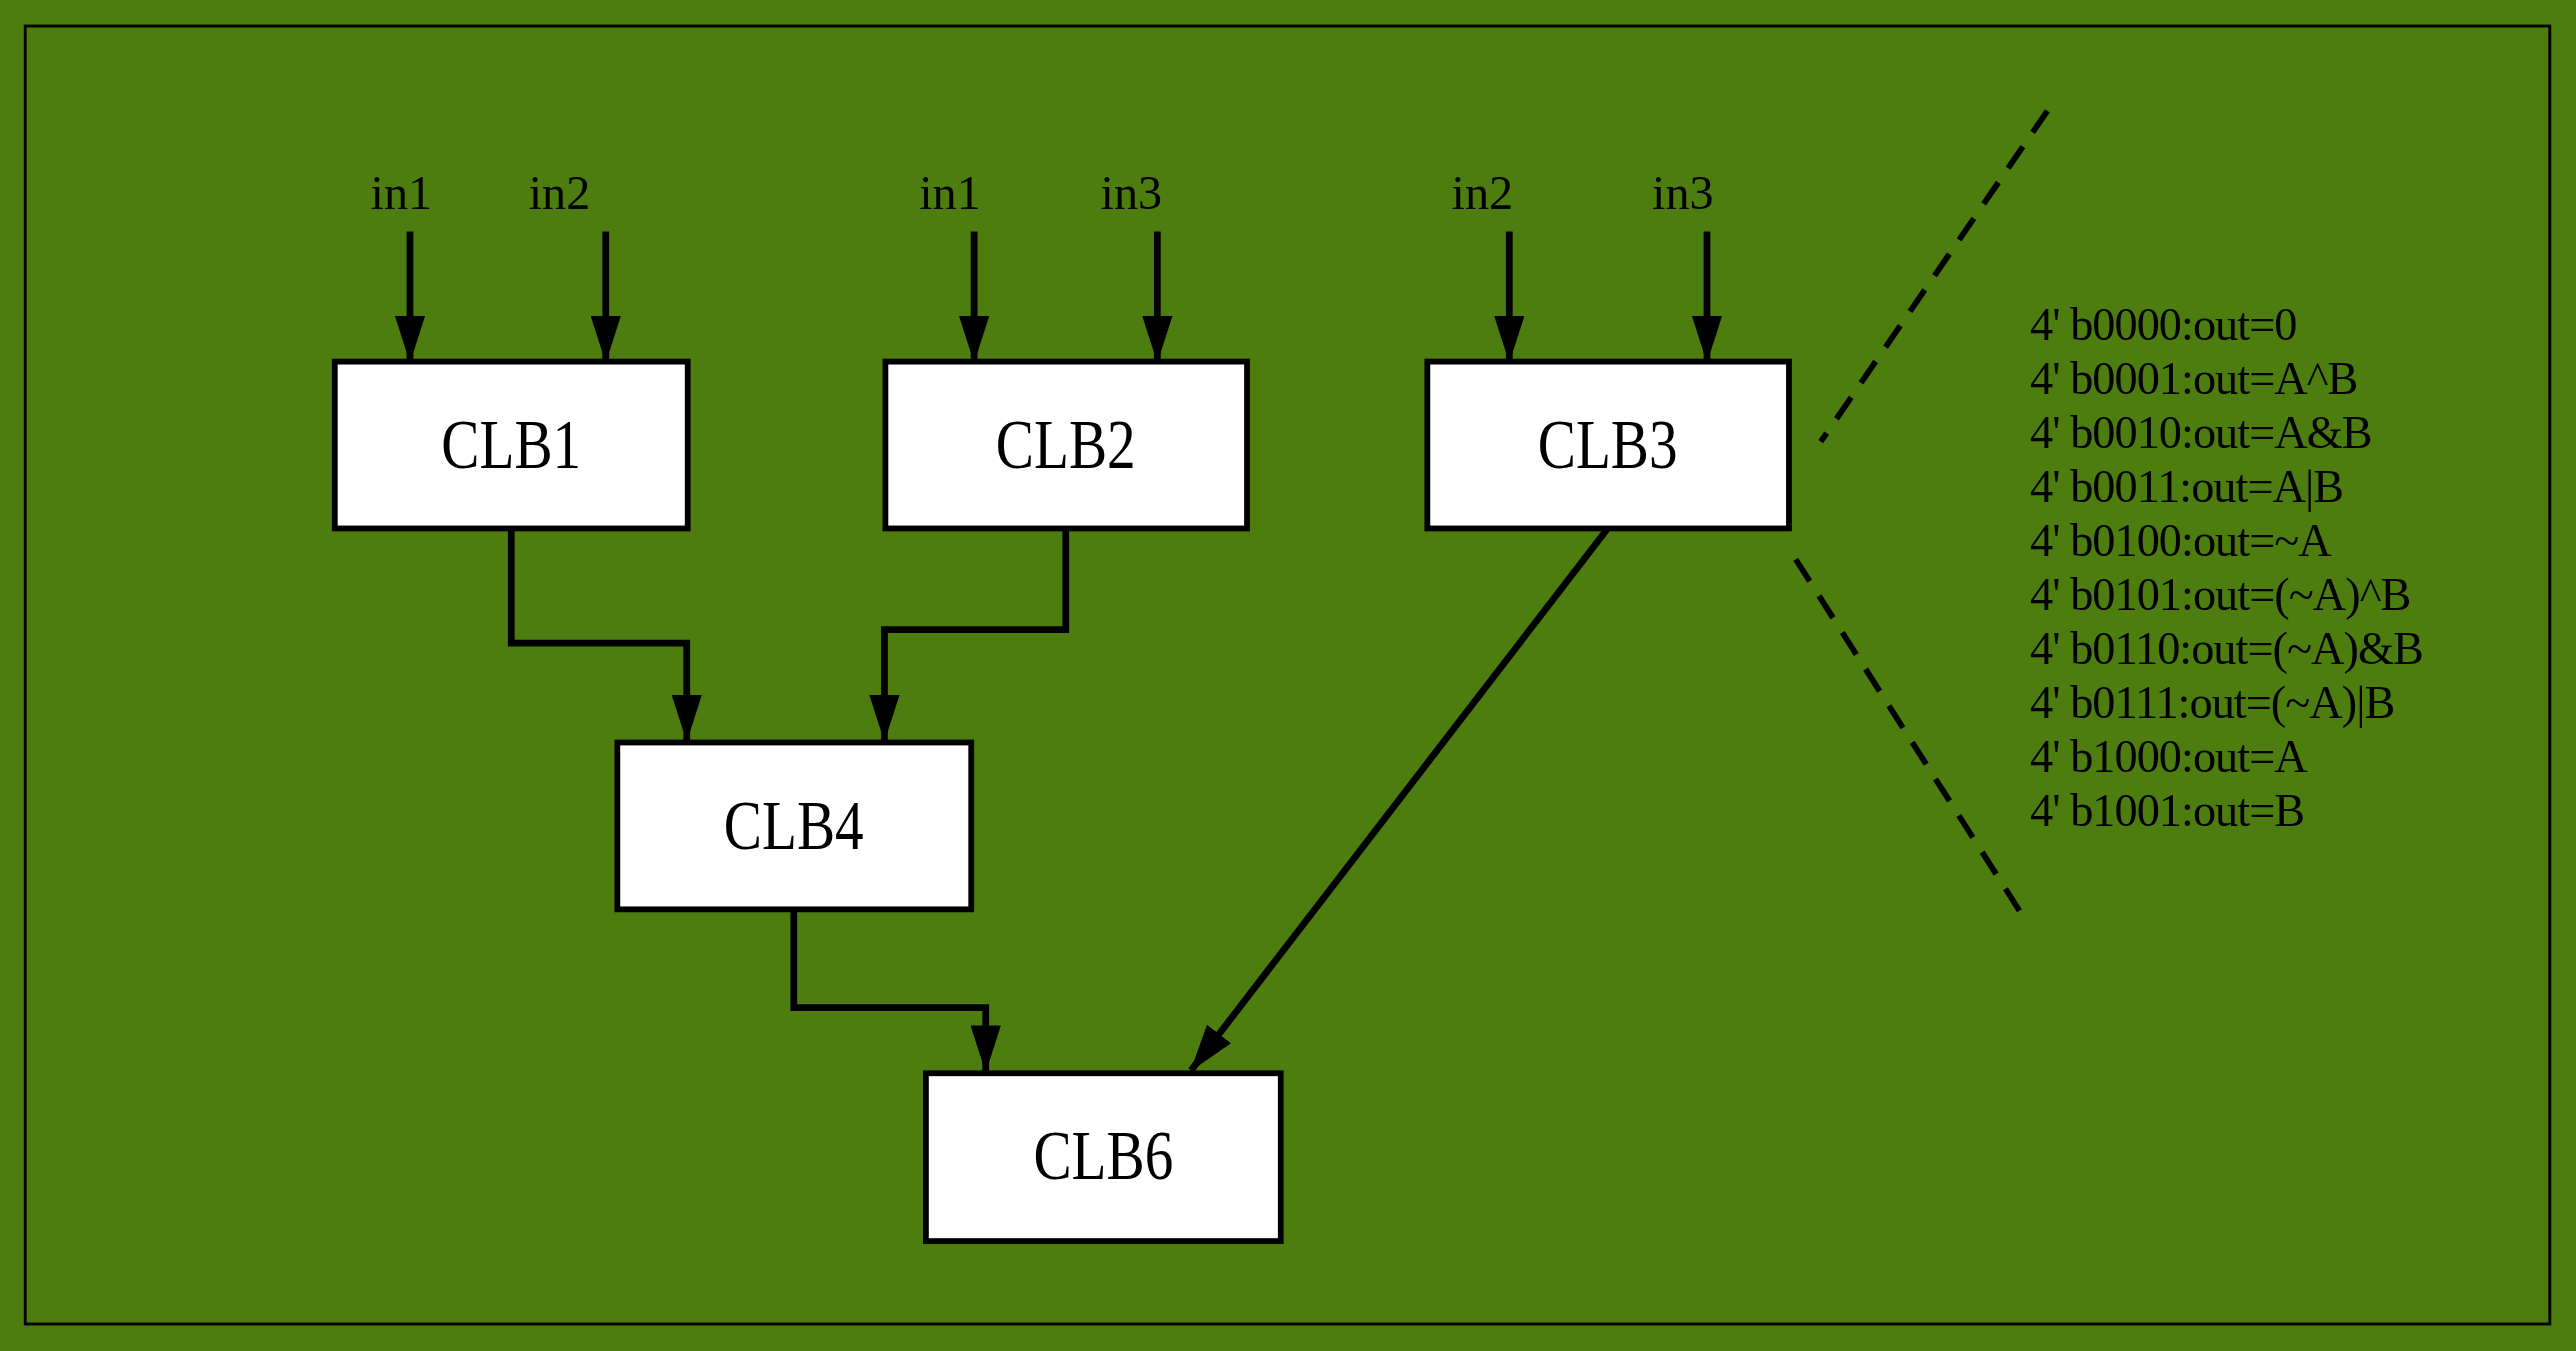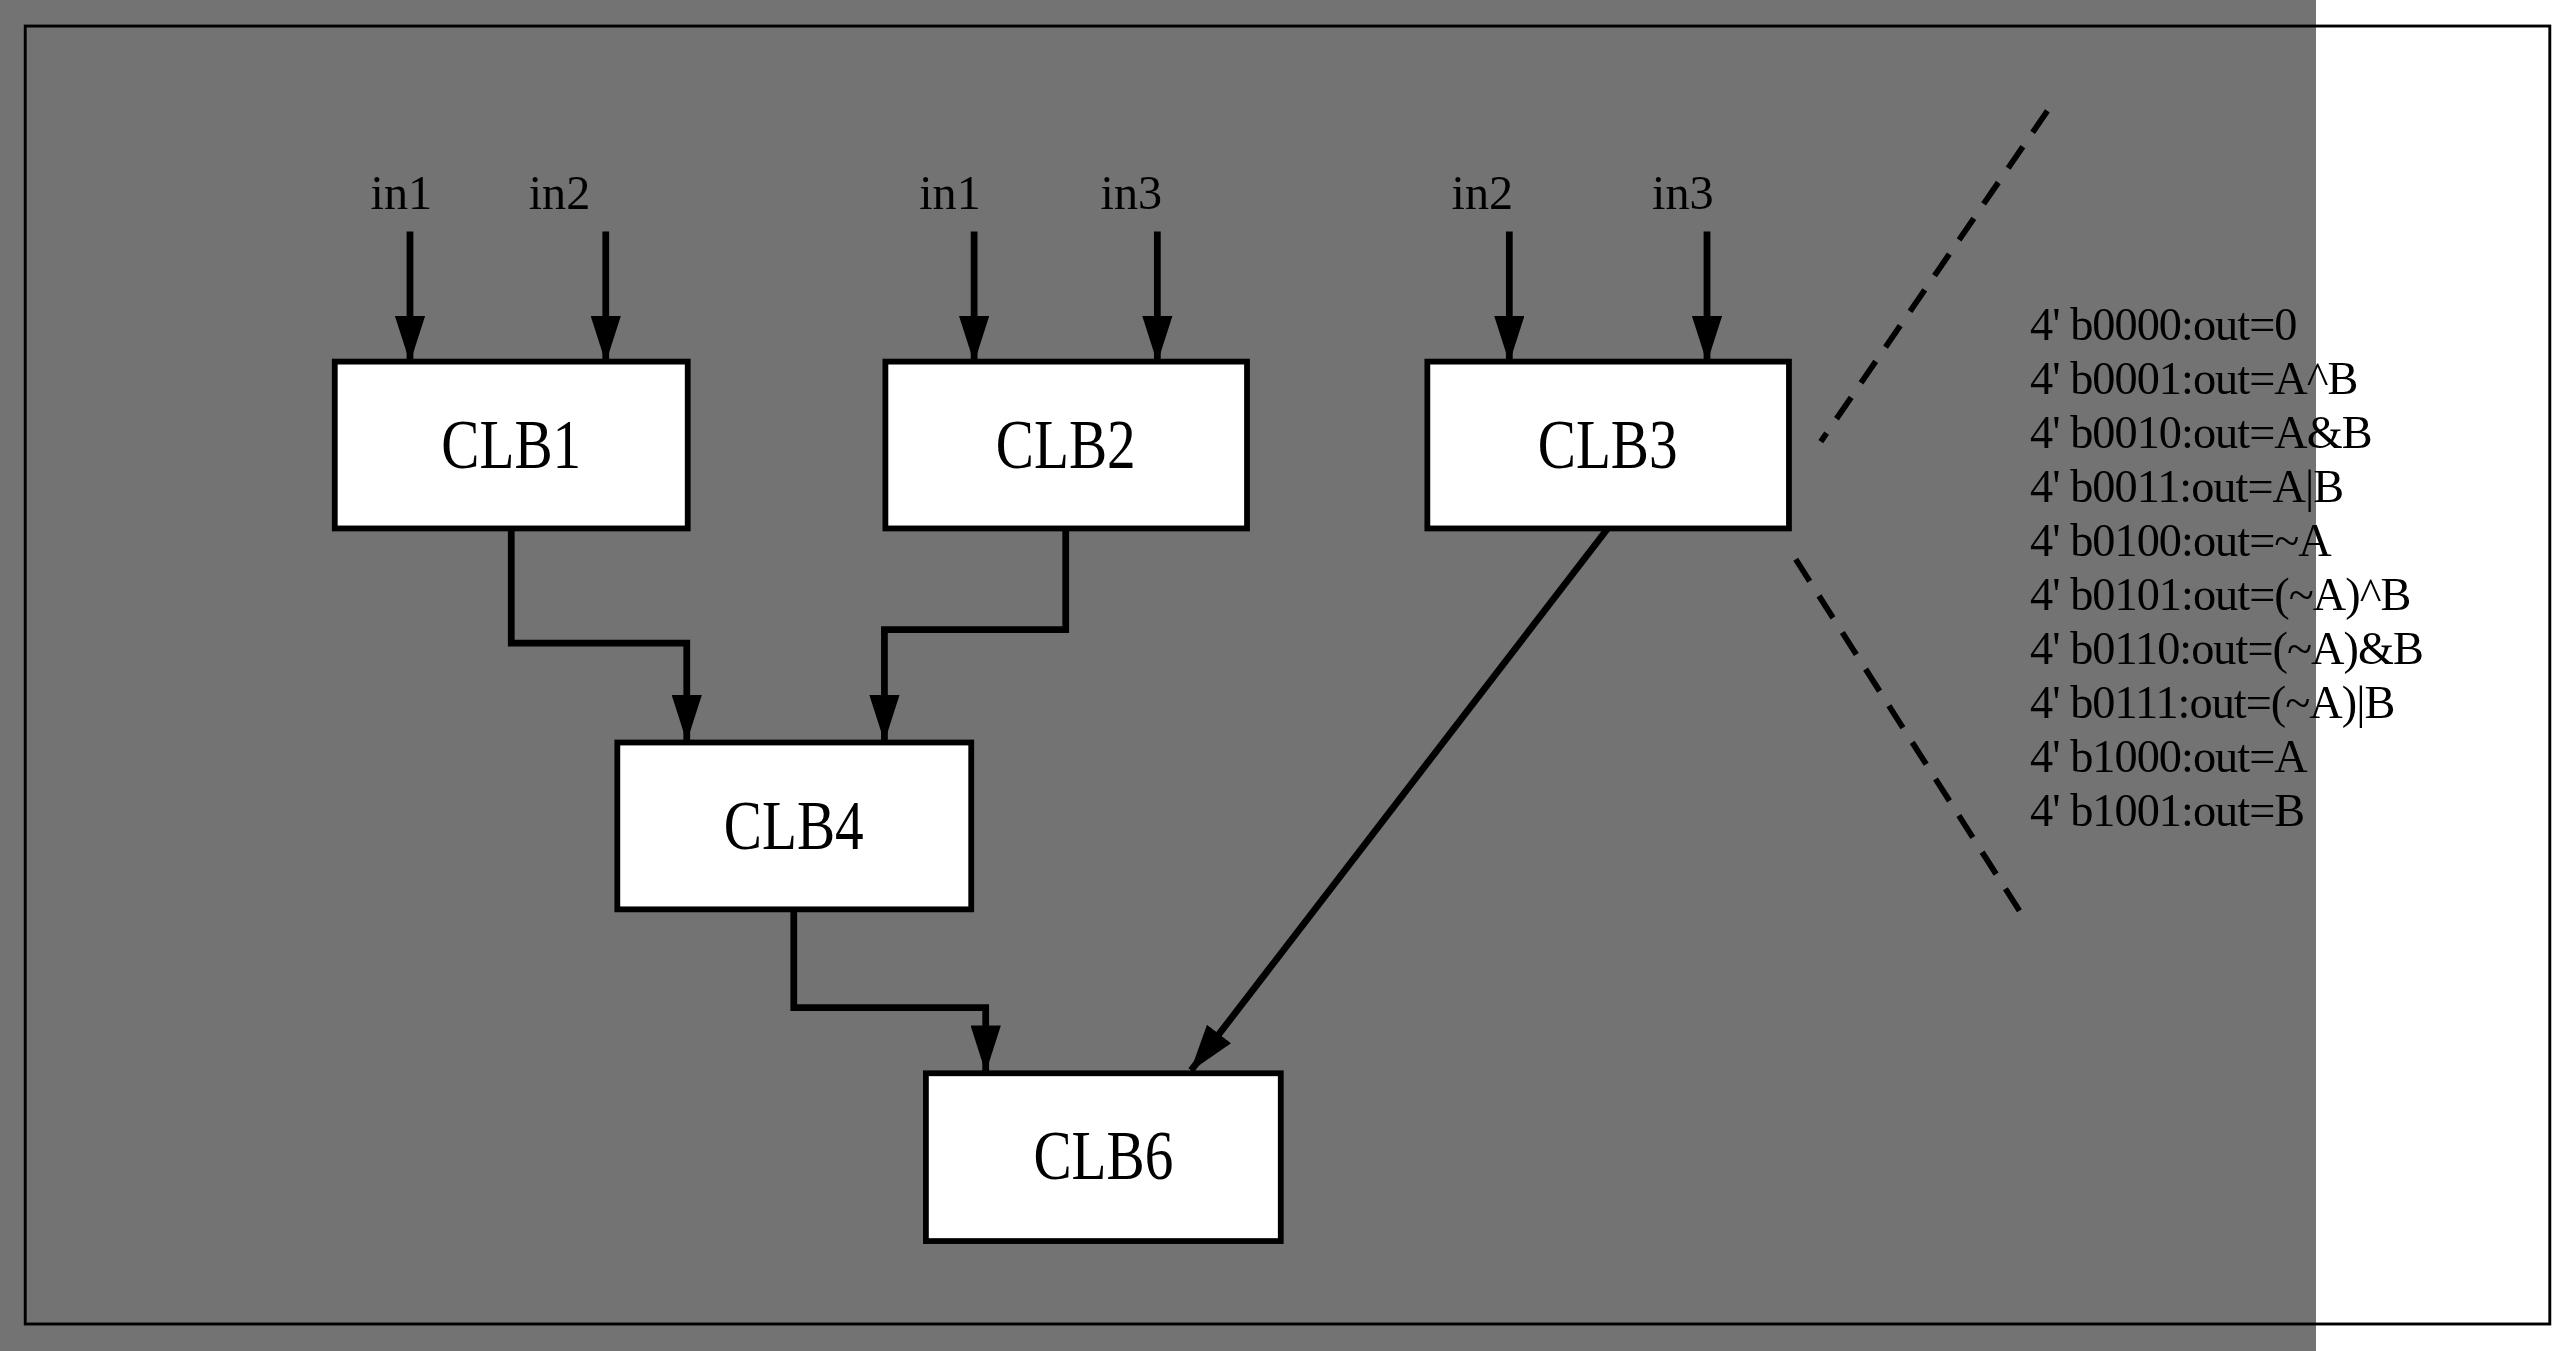--- a/index.html
+++ b/index.html
@@ -2,23 +2,23 @@
 <html><head>
 <meta charset="utf-8">
 <style>
   html, body {
     margin: 0;
     padding: 0;
     background: #ffffff;
   }
   #stage {
     position: relative;
-    width: 2316px;
+    width: 2576px;
     height: 1351px;
-    background: #737373;
+    background: #4d7c0f;
     font-family: "Liberation Serif", "DejaVu Serif", serif;
   }
   svg { display: block; }
   text {
     fill: #000000;
     font-family: "Liberation Serif", "DejaVu Serif", serif;
   }
   .clb-label   { font-size: 72px; }
   .in-label    { font-size: 50px; }
   .legend-line { font-size: 48px; letter-spacing: -1px; }

